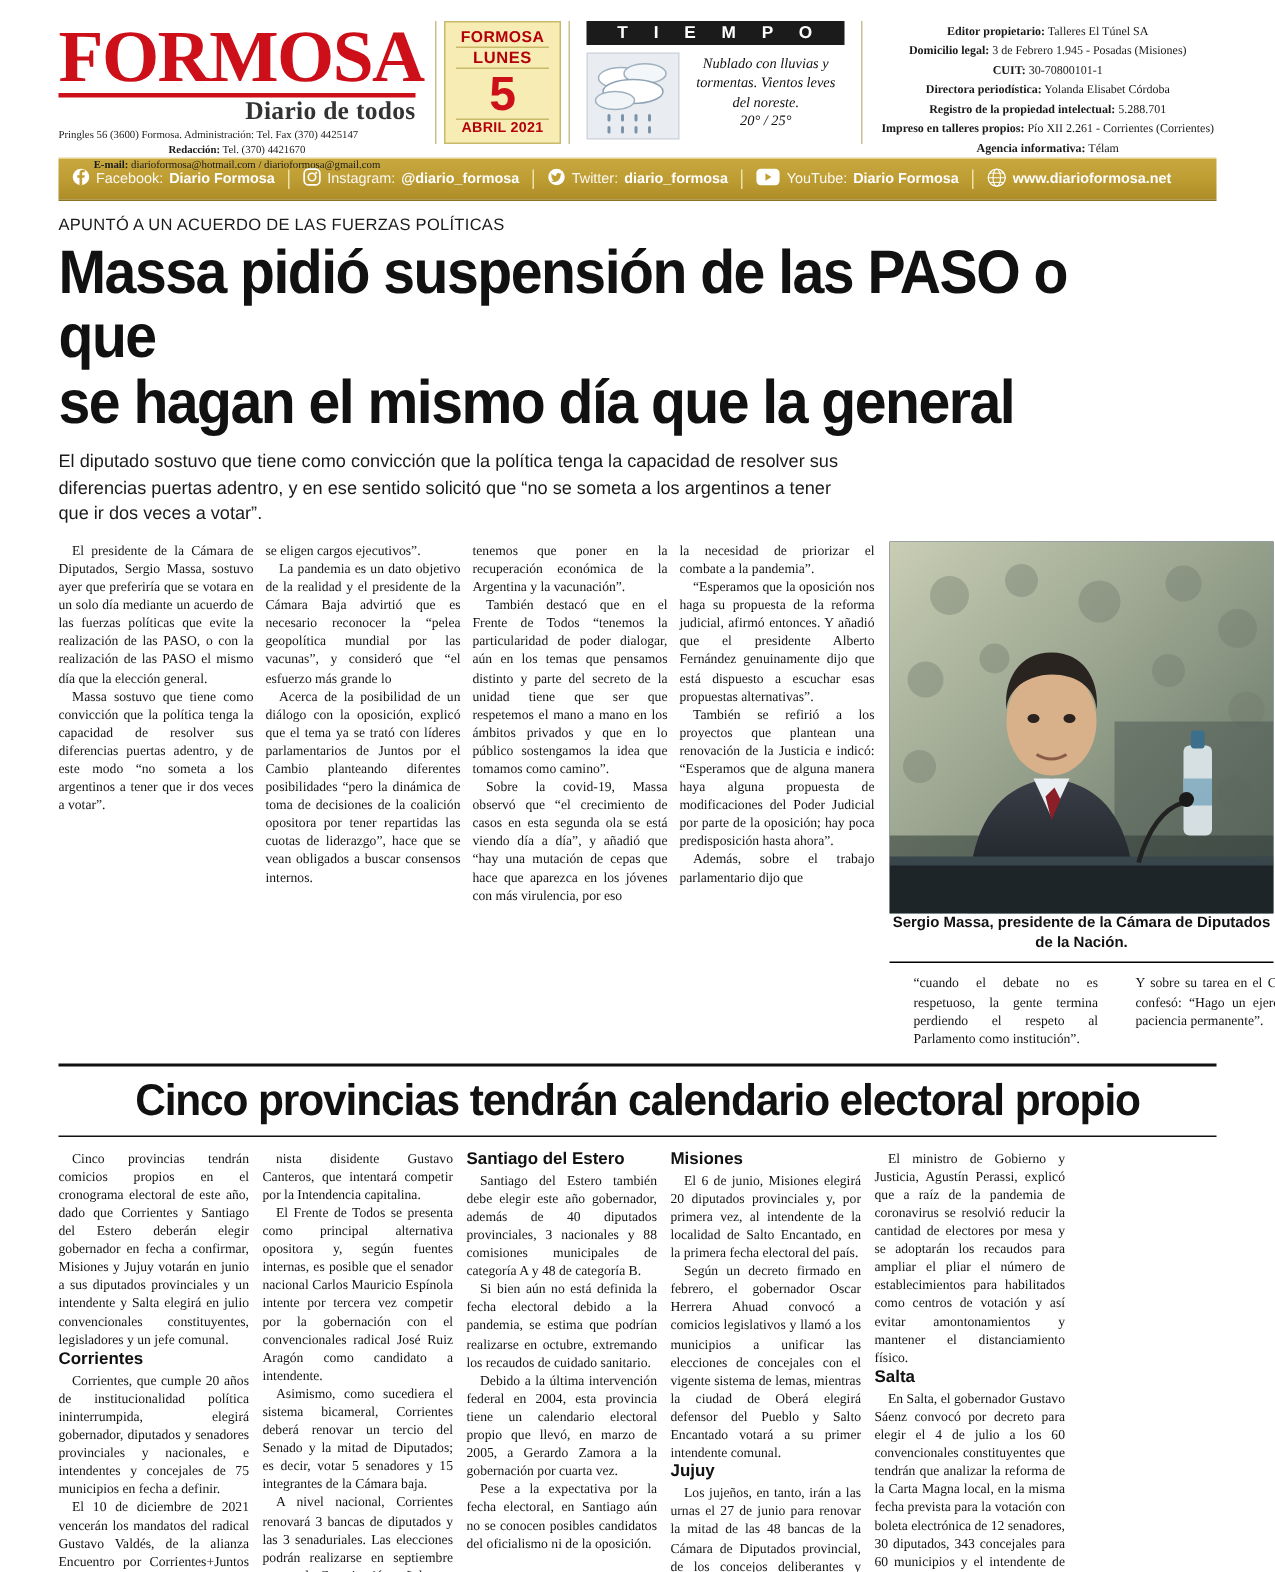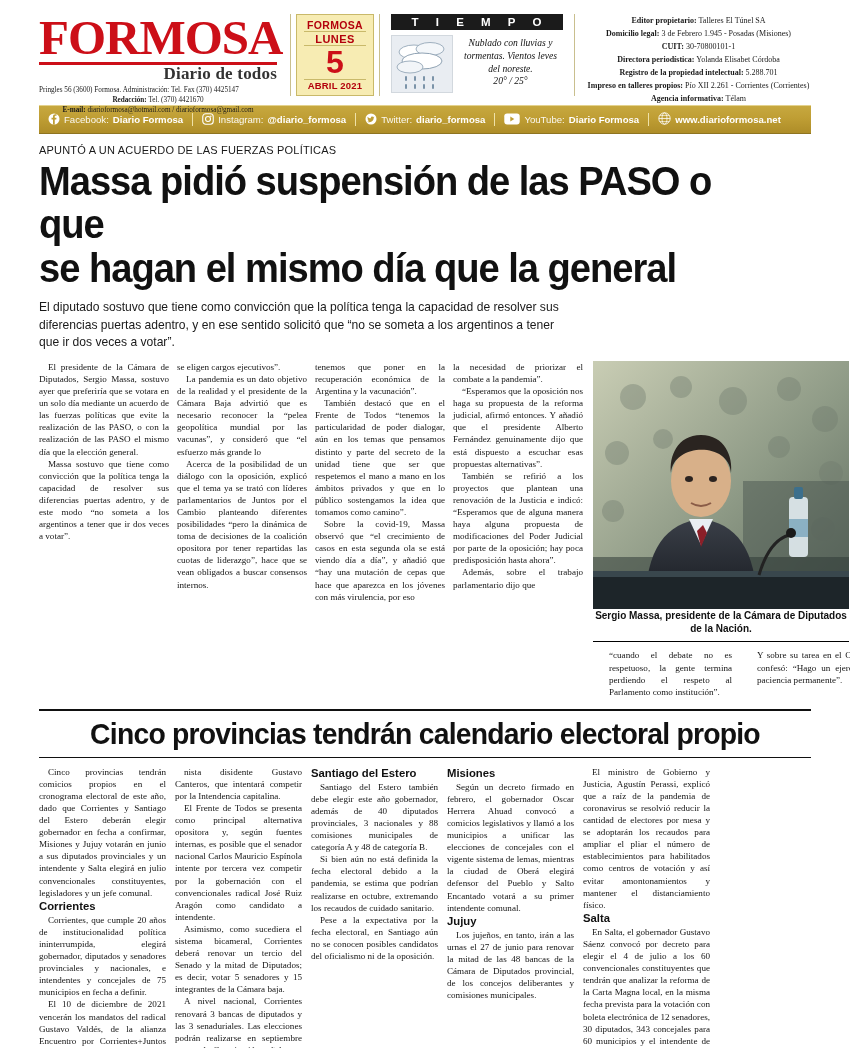--- a/index.html
+++ b/index.html
@@ -375,25 +375,27 @@
       <p class="noind">nista disidente Gustavo Canteros, que intentará competir por la Intendencia capitalina.</p>
       <p>El Frente de Todos se presenta como principal alternativa opositora y, según fuentes internas, es posible que el senador nacional Carlos Mauricio Espínola intente por tercera vez competir por la gobernación con el convencionales radical José Ruiz Aragón como candidato a intendente.</p>
       <p>Asimismo, como sucediera el sistema bicameral, Corrientes deberá renovar un tercio del Senado y la mitad de Diputados; es decir, votar 5 senadores y 15 integrantes de la Cámara baja.</p>
       <p>A nivel nacional, Corrientes renovará 3 bancas de diputados y las 3 senaduriales. Las elecciones podrán realizarse en septiembre porque la Constitución señala que la votación debe realizarse entre 4 y 2 meses previos al cese de mandatos, lo que ocurrirá el 10 de diciembre.</p>
     </div>
 
     <div class="col2">
       <p class="sub-h first">Santiago del Estero</p>
       <p>Santiago del Estero también debe elegir este año gobernador, además de 40 diputados provinciales, 3 nacionales y 88 comisiones municipales de categoría A y 48 de categoría B.</p>
       <p>Si bien aún no está definida la fecha electoral debido a la pandemia, se estima que podrían realizarse en octubre, extremando los recaudos de cuidado sanitario.</p>
+      <p>Debido a la última intervención federal en 2004, esta provincia tiene un calendario electoral propio que llevó, en marzo de 2005, a Gerardo Zamora a la gobernación por cuarta vez.</p>
       <p>Pese a la expectativa por la fecha electoral, en Santiago aún no se conocen posibles candidatos del oficialismo ni de la oposición.</p>
     </div>
 
     <div class="col2">
       <p class="sub-h first">Misiones</p>
+      <p>El 6 de junio, Misiones elegirá 20 diputados provinciales y, por primera vez, al intendente de la localidad de Salto Encantado, en la primera fecha electoral del país.</p>
       <p>Según un decreto firmado en febrero, el gobernador Oscar Herrera Ahuad convocó a comicios legislativos y llamó a los municipios a unificar las elecciones de concejales con el vigente sistema de lemas, mientras la ciudad de Oberá elegirá defensor del Pueblo y Salto Encantado votará a su primer intendente comunal.</p>
       <p class="sub-h">Jujuy</p>
       <p>Los jujeños, en tanto, irán a las urnas el 27 de junio para renovar la mitad de las 48 bancas de la Cámara de Diputados provincial, de los concejos deliberantes y comisiones municipales.</p>
     </div>
 
     <div class="col2">
       <p class="noind">El ministro de Gobierno y Justicia, Agustín Perassi, explicó que a raíz de la pandemia de coronavirus se resolvió reducir la cantidad de electores por mesa y se adoptarán los recaudos para ampliar el pliar el número de establecimientos para habilitados como centros de votación y así evitar amontonamientos y mantener el distanciamiento físico.</p>
       <p class="sub-h">Salta</p>
       <p>En Salta, el gobernador Gustavo Sáenz convocó por decreto para elegir el 4 de julio a los 60 convencionales constituyentes que tendrán que analizar la reforma de la Carta Magna local, en la misma fecha prevista para la votación con boleta electrónica de 12 senadores, 30 diputados, 343 concejales para 60 municipios y el intendente de la localidad de Aguaray, intervenida desde 2020.</p>
     </div>

